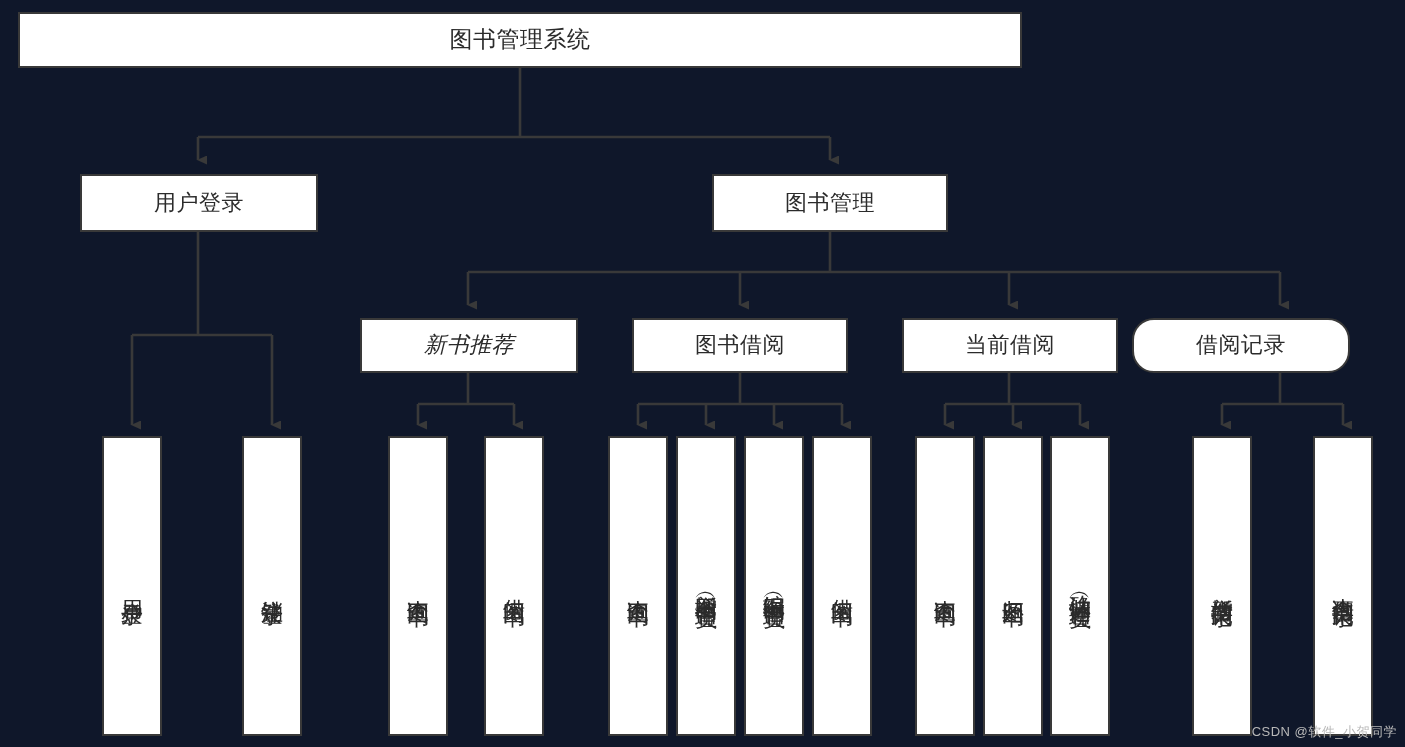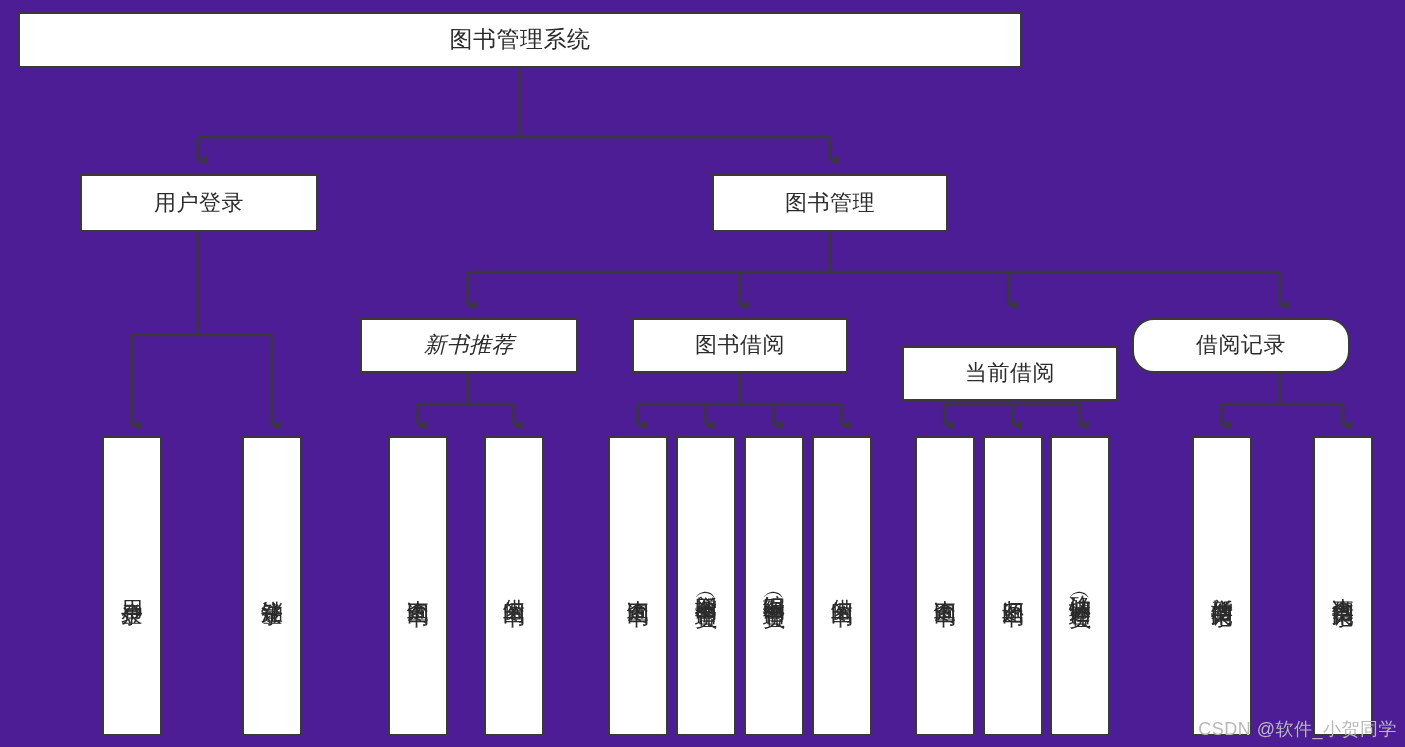--- a/index.html
+++ b/index.html
@@ -8,21 +8,21 @@
     padding: 0;
     background: #ffffff;
   }
   body {
     font-family: "Liberation Sans", "DejaVu Sans", sans-serif;
   }
   #canvas {
     position: relative;
     width: 1405px;
     height: 747px;
-    background: #4c1d95;
+    background: #0f172a;
     overflow: hidden;
   }
   svg.connectors {
     position: absolute;
     left: 0;
     top: 0;
     width: 1405px;
     height: 747px;
     pointer-events: none;
   }
@@ -55,21 +55,21 @@
     font-size: 22px;
     line-height: 1.28;
     letter-spacing: 2px;
     white-space: nowrap;
     color: #2b2b2b;
   }
   .watermark {
     position: absolute;
     right: 8px;
     bottom: 6px;
-    font-size: 18px;
+    font-size: 13px;
     color: #b8b8b8;
     letter-spacing: 0.5px;
     white-space: nowrap;
   }
 </style>
 </head>
 <body>
 
 <div id="canvas">
 
@@ -139,21 +139,21 @@
   </div>
 
   <div class="node horiz" style="left:360px; top:318px; width:218px; height:55px;font-style:italic;">
     <span>新书推荐</span>
   </div>
 
   <div class="node horiz" style="left:632px; top:318px; width:216px; height:55px;">
     <span>图书借阅</span>
   </div>
 
-  <div class="node horiz" style="left:902px; top:318px; width:216px; height:55px;margin-top:28px;">
+  <div class="node horiz" style="left:902px; top:318px; width:216px; height:55px;">
     <span>当前借阅</span>
   </div>
 
   <div class="node horiz" style="left:1132px; top:318px; width:218px; height:55px;border-radius:22px;">
     <span>借阅记录</span>
   </div>
 
   <div class="node leaf" style="left:102px; top:436px; width:60px; height:300px;">
     <span class="vtext">用户登录</span>
   </div>

